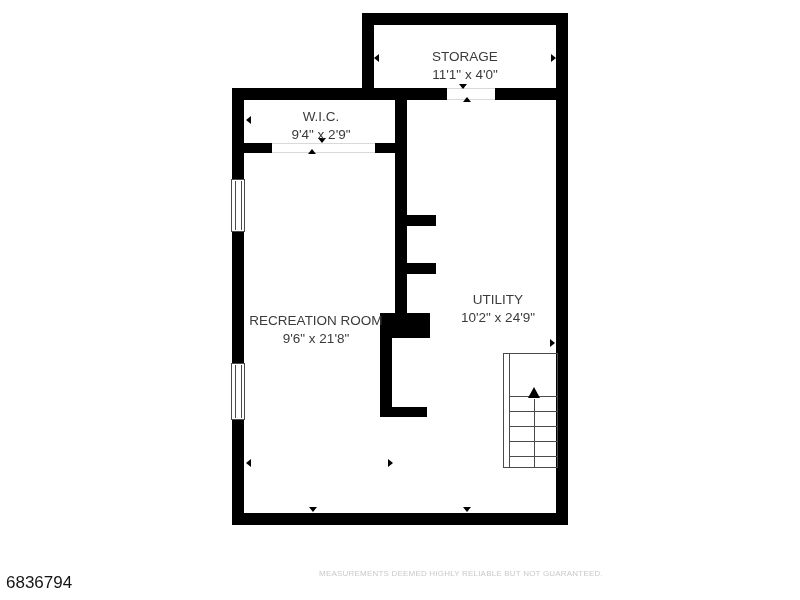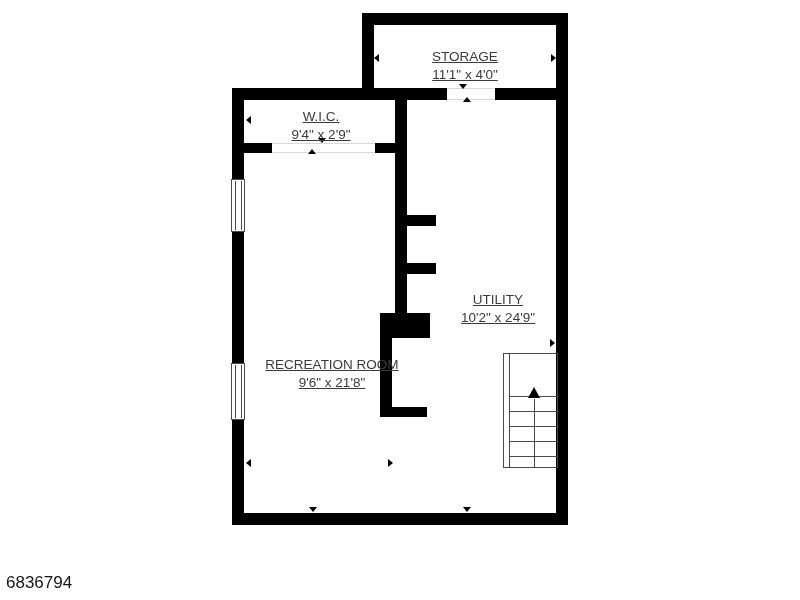--- a/index.html
+++ b/index.html
@@ -4,21 +4,21 @@
 <style>
   html,body{margin:0;padding:0;background:#fff;width:800px;height:600px;overflow:hidden;
     font-family:"Liberation Sans",sans-serif;}
   .plan{position:absolute;left:0;top:0;width:800px;height:600px;}
   .wall{position:absolute;background:#000;}
   .opening{position:absolute;background:#fff;border-top:1px solid #d9d9d9;border-bottom:1px solid #d9d9d9;box-sizing:border-box;}
   .window{position:absolute;background:#fff;border:1px solid #4a4a4a;box-sizing:border-box;}
   .window .pane{position:absolute;top:1px;bottom:1px;left:3px;width:5px;
     border-left:1px solid #4a4a4a;border-right:1px solid #4a4a4a;}
   .room-label{position:absolute;transform:translate(-50%,-50%);text-align:center;
-    color:#3b3b3b;font-size:13.5px;line-height:18px;white-space:nowrap;text-decoration:underline;}
+    color:#3b3b3b;font-size:13.5px;line-height:18px;white-space:nowrap;}
   .stairs{position:absolute;left:503px;top:353px;width:55px;height:115px;}
   .rail{position:absolute;left:0;top:0;width:7px;height:115px;border:1px solid #4a4a4a;box-sizing:border-box;background:#fff;}
   .flight{position:absolute;left:6px;top:0;width:49px;height:115px;border:1px solid #4a4a4a;box-sizing:border-box;}
   .tread{position:absolute;left:0;right:0;height:1px;background:#4a4a4a;}
   .stair-center{position:absolute;left:24px;top:45px;bottom:0;width:1px;background:#4a4a4a;}
   .stair-arrow{position:absolute;left:18px;top:33px;width:0;height:0;
     border-left:6px solid transparent;border-right:6px solid transparent;border-bottom:11px solid #000;}
   .tri{position:absolute;width:0;height:0;}
   .tri-up{border-left:4px solid transparent;border-right:4px solid transparent;border-bottom:5px solid #000;}
   .tri-down{border-left:4px solid transparent;border-right:4px solid transparent;border-top:5px solid #000;}
@@ -91,24 +91,25 @@
   <div class="tri tri-right" style="left:550px;top:339px;"></div>
 
   <div class="room-label" style="left:465px;top:66px;">
     <div>STORAGE</div>
     <div>11'1" x 4'0"</div>
   </div>
   <div class="room-label" style="left:321px;top:126px;text-align:center;">
     <div>W.I.C.</div>
     <div>9'4" x 2'9"</div>
   </div>
-  <div class="room-label" style="left:332px;top:330px;margin-top:44px;">
+  <div class="room-label" style="left:316px;top:330px;">
     <div>RECREATION ROOM</div>
     <div>9'6" x 21'8"</div>
   </div>
   <div class="room-label" style="left:498px;top:309px;">
     <div>UTILITY</div>
     <div>10'2" x 24'9"</div>
   </div>
 
   <div class="mls">6836794</div>
+  <div class="disclaimer">MEASUREMENTS DEEMED HIGHLY RELIABLE BUT NOT GUARANTEED.</div>
 
 </div>
 
 </body></html>

